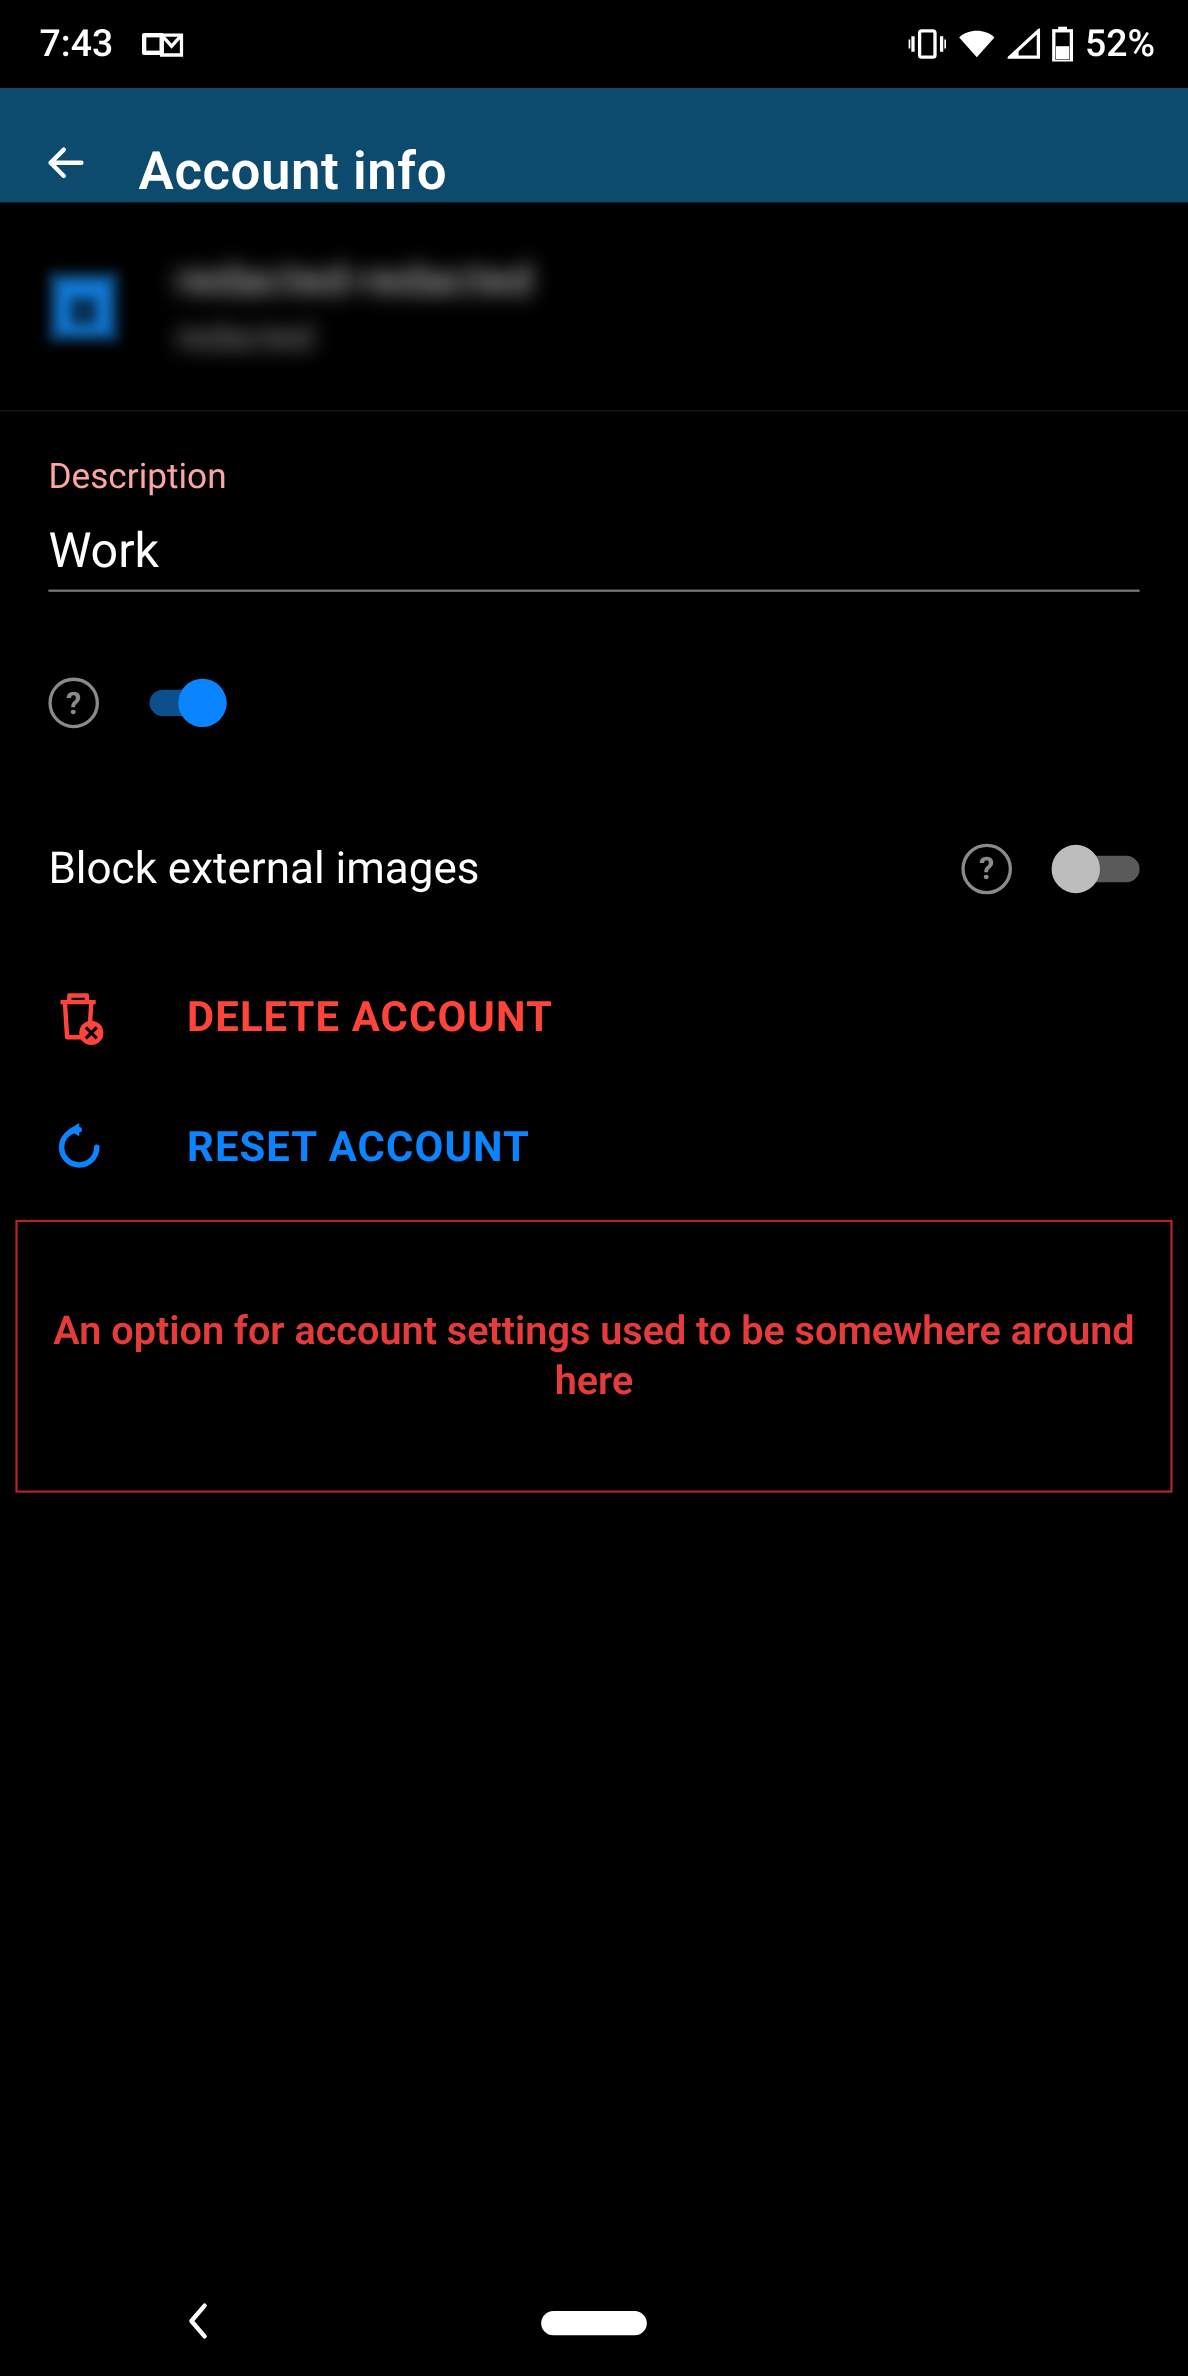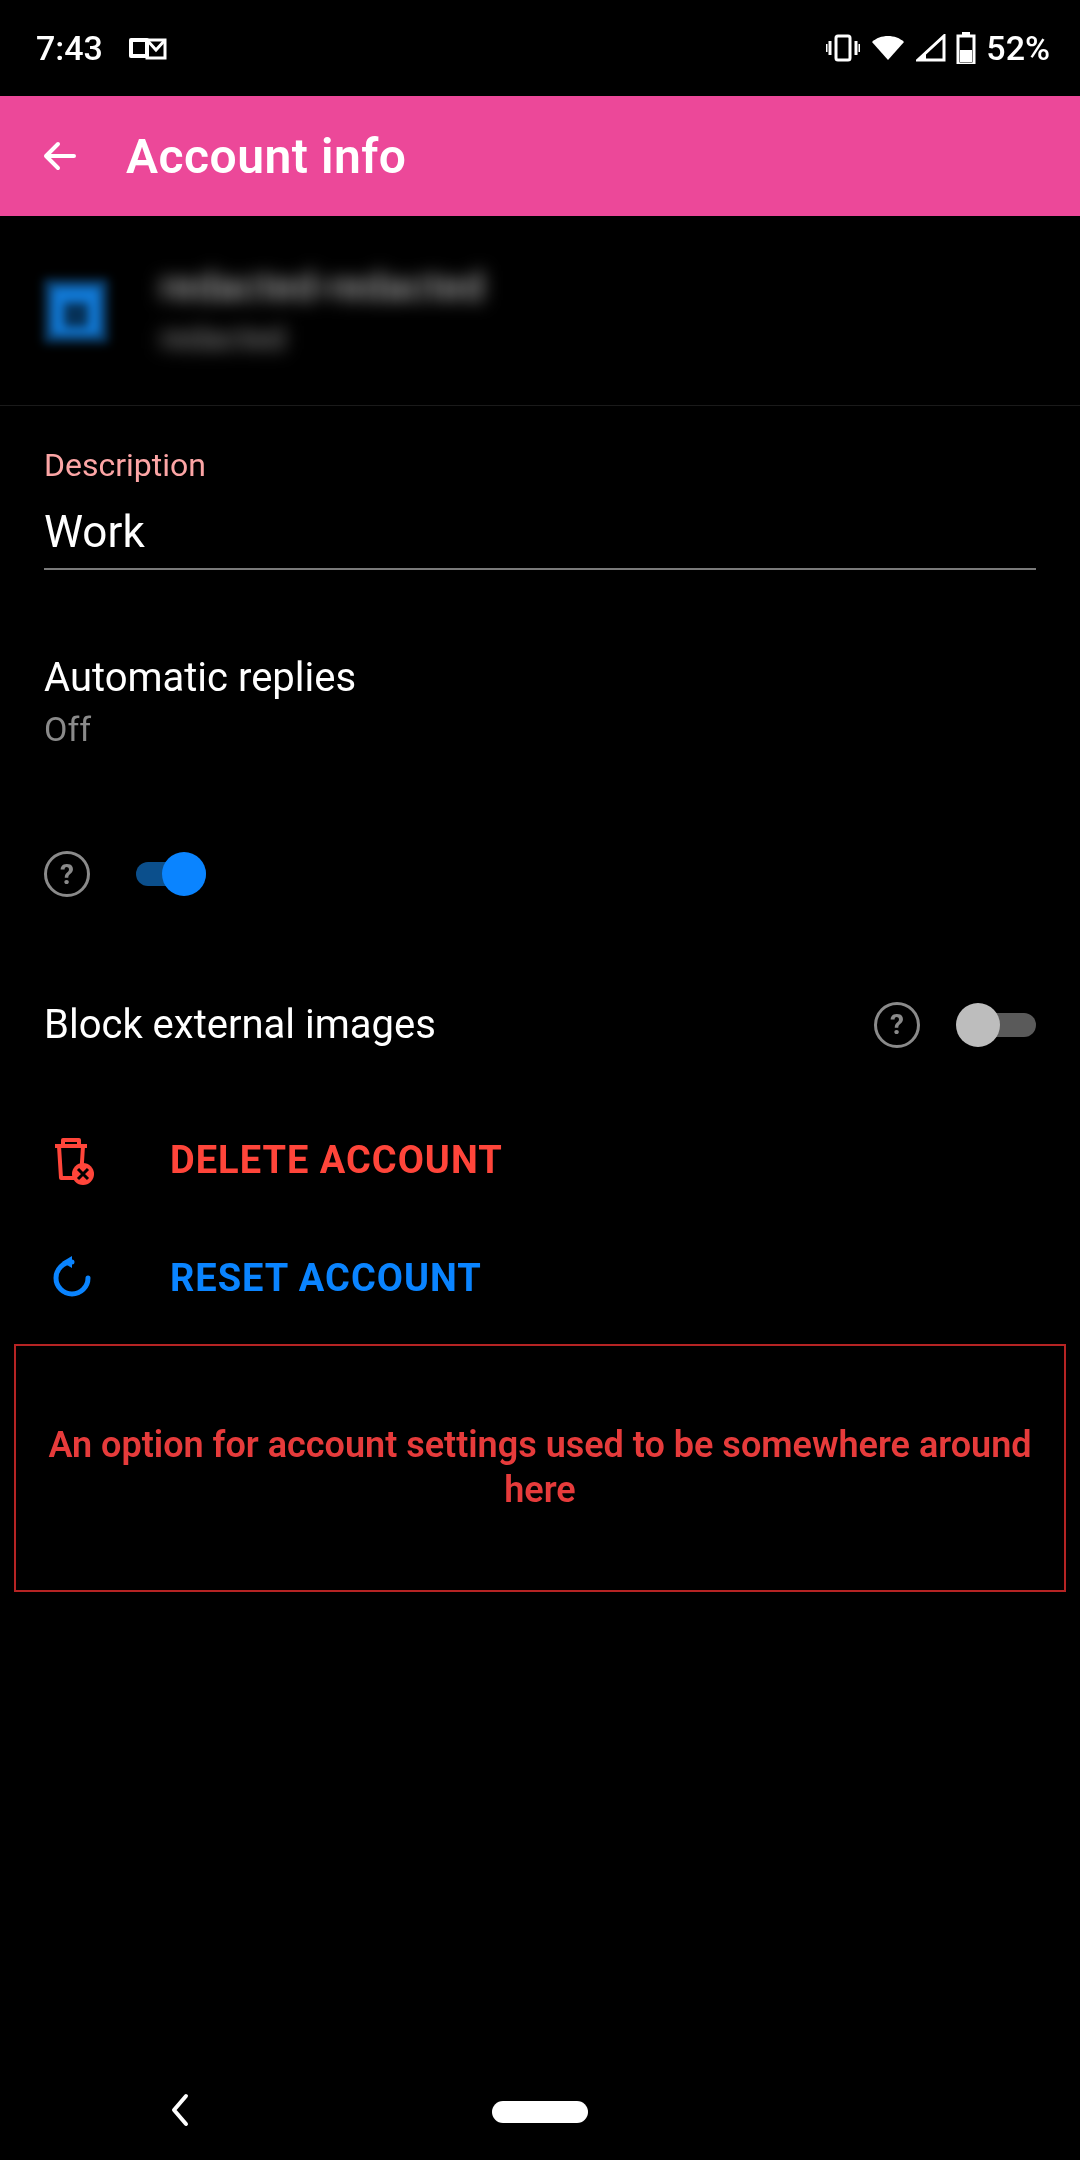--- a/index.html
+++ b/index.html
@@ -1,25 +1,25 @@
 <!DOCTYPE html>
 <html><head>
   <meta charset="utf-8">
   <style>
     * { margin: 0; padding: 0; box-sizing: border-box; font-family: Roboto, 'Segoe UI', Arial, sans-serif; -webkit-font-smoothing: antialiased; }
     body { width: 1080px; height: 2160px; background: #000; color: #fff; overflow: hidden; }
 
     
-    .status-bar { height: 96px; display: flex; align-items: center; justify-content: space-between; padding: 0 30px 0 36px; font-size: 34px; font-weight: 500; }
+    .status-bar { height: 80px; display: flex; align-items: center; justify-content: space-between; padding: 0 30px 0 36px; font-size: 34px; font-weight: 500; }
     .status-left { display: flex; align-items: center; gap: 26px; }
     .status-right { display: flex; align-items: center; gap: 10px; }
     .status-right svg, .status-left svg { display: block; }
 
     
-    .app-bar { height: 120px; background: #ec4899; display: flex; align-items: center; padding: 0 24px; }
+    .app-bar { height: 104px; background: #0c4a6e; display: flex; align-items: flex-end; padding: 0 24px; }
     .back-btn { width: 72px; height: 72px; display: flex; align-items: center; justify-content: center; cursor: pointer; }
     .app-title { font-size: 48px; font-weight: 600; margin-left: 30px; letter-spacing: .5px; }
 
     
     .content { padding: 0; }
 
     
     .account-header { height: 190px; display: flex; align-items: center; padding: 0 44px; border-bottom: 1px solid #1a1a1a; }
     .acct-icon-wrap { width: 64px; height: 64px; position: relative; filter: blur(5px); }
     .acct-icon-wrap .sq { position: absolute; }
@@ -133,26 +133,20 @@
     </div>
   </div>
 
   <div class="section">
     <div class="label-small">Description</div>
     <div class="input-line">
       <input type="text" value="Work" style="">
     </div>
   </div>
 
-  <div class="row-item" style="padding-top:58px;padding-bottom:50px;">
-    <div class="row-main">
-      <div class="row-title">Automatic replies</div>
-      <div class="row-sub">Off</div>
-    </div>
-  </div>
 
   <div class="row-item" style="padding-top:52px;padding-bottom:52px;">
     <div class="help-badge">
         <span>?</span>
       </div>
     <div class="switch on">
       <div class="track"></div>
         <div class="thumb"></div>
     </div>
   </div>

